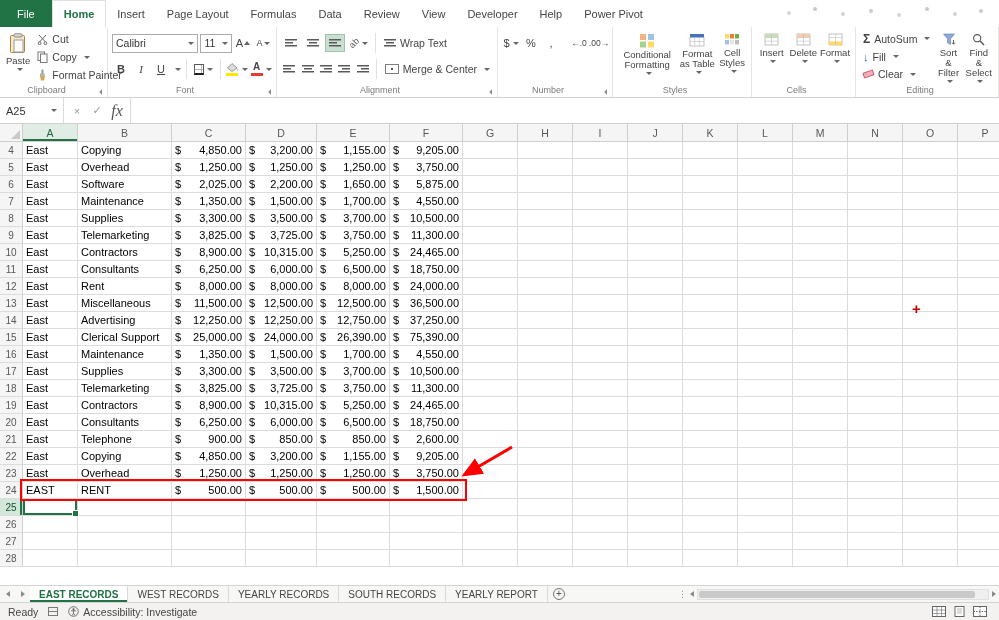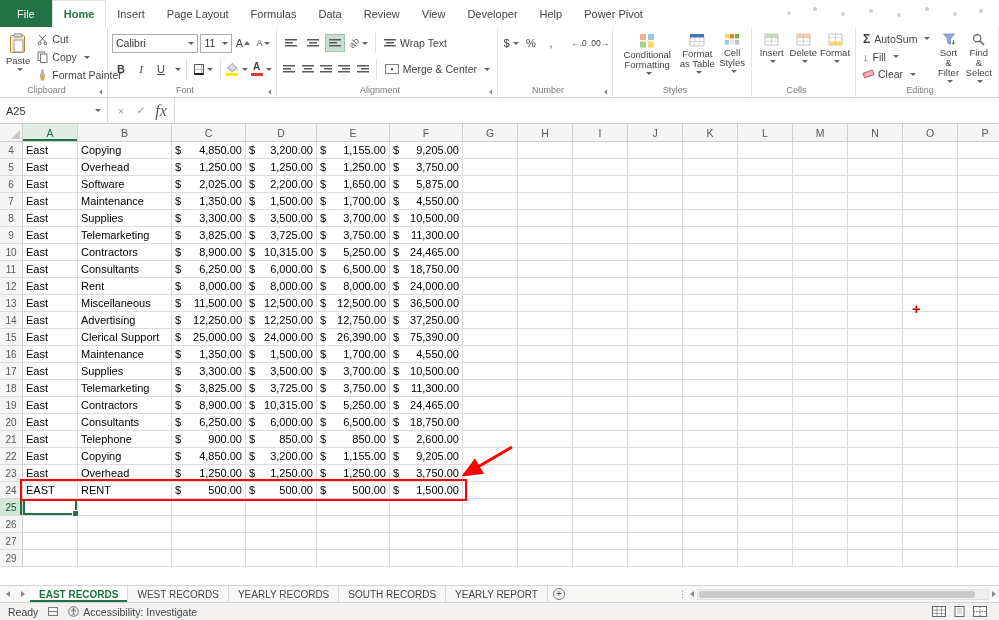--- a/index.html
+++ b/index.html
@@ -46,21 +46,21 @@
 .vsep{width:1px;height:20px;background:#e3e1df;margin:0 3px}
 .editleft{display:flex;flex-direction:column;justify-content:flex-start}
 .editleft .sbtn{height:18px}
 .sigma{font-size:12px;font-weight:700;color:#444}
 .fillarrow{color:#2e75b6;font-weight:700;font-size:11px}
 .eraser{width:11px;height:6px;background:#f2aeb9;border:1px solid #c06070;transform:rotate(-20deg);border-radius:1px}
 .decdots{font-size:8.5px;color:#444;letter-spacing:0}
 
 
 .fbar{height:26px;display:flex;align-items:stretch;background:#fff;border-bottom:1px solid #d2d0ce;flex:none}
-.namebox{width:108px;border-right:1px solid #dcdcdc;display:flex;align-items:center;justify-content:space-between;padding:0 6px;font-size:11px;color:#333}
+.namebox{width:64px;border-right:1px solid #dcdcdc;display:flex;align-items:center;justify-content:space-between;padding:0 6px;font-size:11px;color:#333}
 .fbtns{display:flex;align-items:center;gap:2px;padding:0 4px;border-right:1px solid #dcdcdc}
 .fbtn{width:18px;text-align:center;color:#9a9a9a;font-size:11px}
 .fx{font-style:italic;font-family:"Liberation Serif",serif;color:#555;font-size:16px}
 .finput{flex:1;background:#fff}
 
 
 .gridwrap{position:relative;height:461px;overflow:hidden;background:#fff;flex:none}
 .chrow{display:flex;height:18px;background:#f5f5f5;border-bottom:1px solid #cfcfcf}
 .corner{width:23px;flex:none;border-right:1px solid #cfcfcf;position:relative;background:#f5f5f5}
 .corner::after{content:"";position:absolute;right:2px;bottom:2px;border-left:9px solid transparent;border-bottom:9px solid #c9c9c9}
@@ -1145,21 +1145,21 @@
           <div class="cell" style="width: 55px;"></div>
           <div class="cell" style="width: 55px;"></div>
           <div class="cell" style="width: 55px;"></div>
           <div class="cell" style="width: 55px;"></div>
           <div class="cell" style="width: 55px;"></div>
           <div class="cell" style="width: 55px;"></div>
           <div class="cell" style="width: 55px;"></div>
           <div class="cell" style="width: 55px;"></div>
         </div>
         <div class="grow">
-          <div class="rh">29</div>
+          <div class="rh">28</div>
           <div class="cell" style="width: 55px;"></div>
           <div class="cell" style="width: 94px;"></div>
           <div class="cell" style="width: 74px;"></div>
           <div class="cell" style="width: 71px;"></div>
           <div class="cell" style="width: 73px;"></div>
           <div class="cell" style="width: 73px;"></div>
           <div class="cell" style="width: 55px;"></div>
           <div class="cell" style="width: 55px;"></div>
           <div class="cell" style="width: 55px;"></div>
           <div class="cell" style="width: 55px;"></div>

